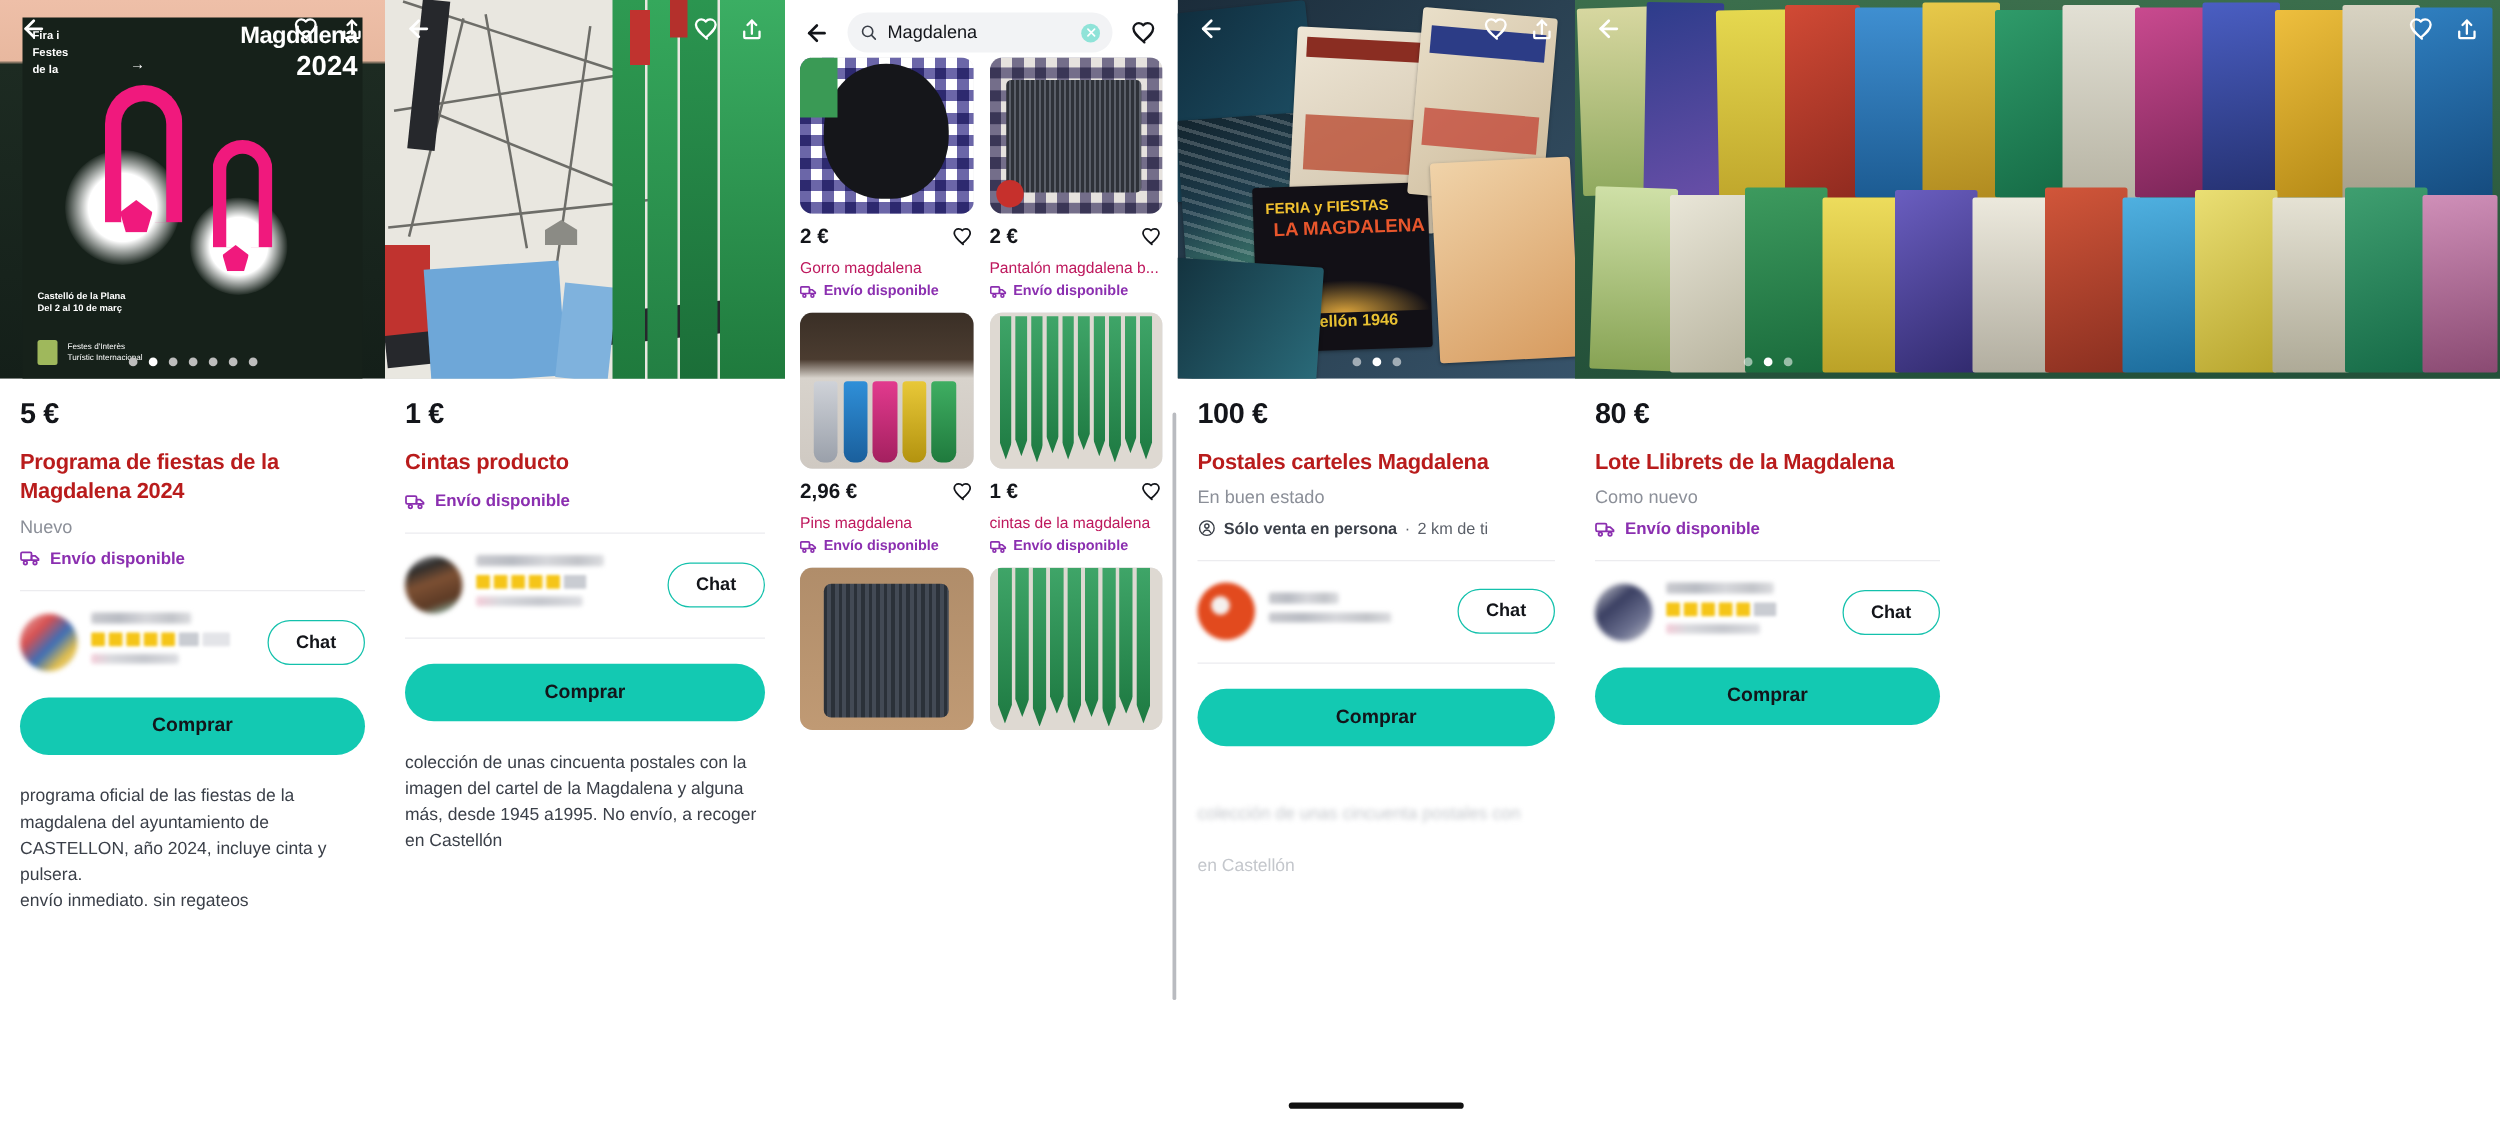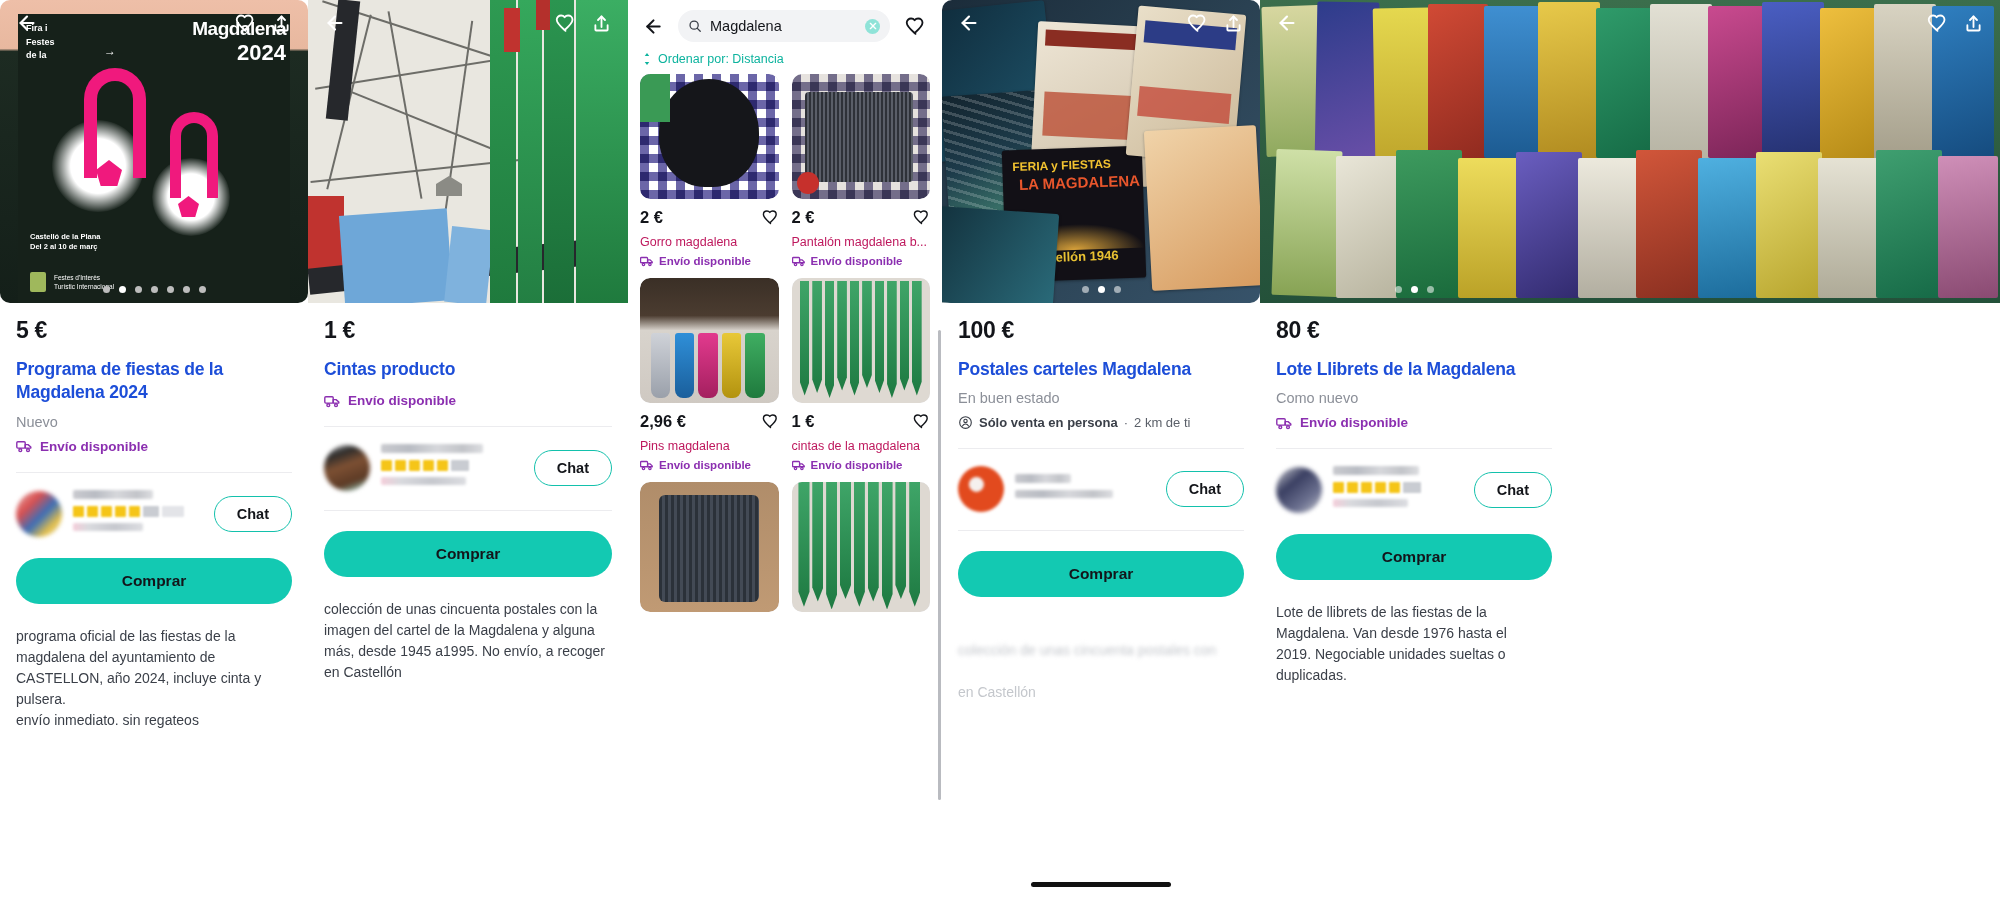--- a/index.html
+++ b/index.html
@@ -58,21 +58,21 @@
   .dot.grey { background: #bdbdbd; }
 
   
   .body { padding: 14px 16px 0 16px; }
   .price {
     font-size: 23px; font-weight: bold; color: #13151a;
     letter-spacing: -0.3px;
     margin-bottom: 14px;
   }
   .title {
-    font-size: 17.5px; font-weight: bold; color: #1d4ed8;
+    font-size: 17.5px; font-weight: bold; color: #b91c1c;
     line-height: 1.33; letter-spacing: -0.2px;
     margin-bottom: 9px;
   }
   .condition { font-size: 14.5px; color: #8b8f98; margin-bottom: 9px; }
   .shipping {
     display: flex; align-items: center; gap: 7px;
     font-size: 13.5px; font-weight: bold; color: #8b2fb0;
   }
   .meetup {
     display: flex; align-items: center; gap: 6px;
@@ -219,21 +219,21 @@
     font-size: 11.5px; font-weight: bold; color: #8b2fb0;
     margin-top: 6px;
   }
   .scrollbar {
     position: absolute; right: 1px; top: 330px;
     width: 3px; height: 470px; border-radius: 2px;
     background: #b9bbc0;
   }
 
   
-  .ph { position: absolute; inset: 0; border-radius: 10px; }
+  .ph { position: absolute; inset: 0; }
 
   .poster-bg {
     background: linear-gradient(180deg,#eebfa8 0%,#e8b89f 16%,#1d2b22 17%,#141f19 100%);
   }
   .poster-inner {
     position: absolute; left: 18px; right: 18px; top: 14px; bottom: 0;
     background: #16211a;
   }
   .pink-hook {
     position: absolute; border: 13px solid #f0197d; border-radius: 50%;
@@ -491,26 +491,20 @@
         </span>
       </div>
       <div class="icon-btn">
         <svg width="21" height="21" viewBox="0 0 24 24" fill="none" stroke="#13151a" stroke-width="2.1" stroke-linejoin="round">
             <path d="M12 20.5l-1.4-1.3C5.4 14.6 2 11.5 2 7.8 2 5 4.2 2.9 7 2.9c1.6 0 3.1.7 4 1.9 1-1.2 2.4-1.9 4-1.9 2.8 0 5 2.1 5 4.9 0 3.7-3.4 6.8-8.6 11.4z"></path>
           </svg>
       </div>
     </div>
 
 
-    <div class="sortrow">
-      <svg width="10" height="12" viewBox="0 0 12 16" fill="#0db39e">
-          <path d="M6 0l3 4H3zM6 16l-3-4h6z"></path>
-        </svg>
-      <span>Ordenar por: Distancia</span>
-    </div>
 
     <div class="grid">
 
       <div class="card">
         <div class="card-img">
           <div class="ph gorro-bg"></div>
             <div class="gorro-black"></div>
           <div style="position:absolute;left:0;top:0;width:22%;height:38%;background:#3a9a55;"></div>
         </div>
         <div class="card-price">
@@ -819,16 +813,15 @@
               <div class="star"></div>
             <div class="star grey" style="width:18px;"></div>
           </div>
           <div class="blurline pinkish" style="width:58%; height:8px;"></div>
         </div>
         <button class="chat-btn">Chat</button>
       </div>
     </div>
 
     <button class="buy-btn" style="width:276px; margin-left:16px;">Comprar</button>
-    <div class="desc" style="max-width:300px;">Lote de llibrets de las fiestas de la Magdalena. Van desde 1976 hasta el 2019. Negociable unidades sueltas o duplicadas.</div>
   </div>
 
 </div>
 
 </body></html>

